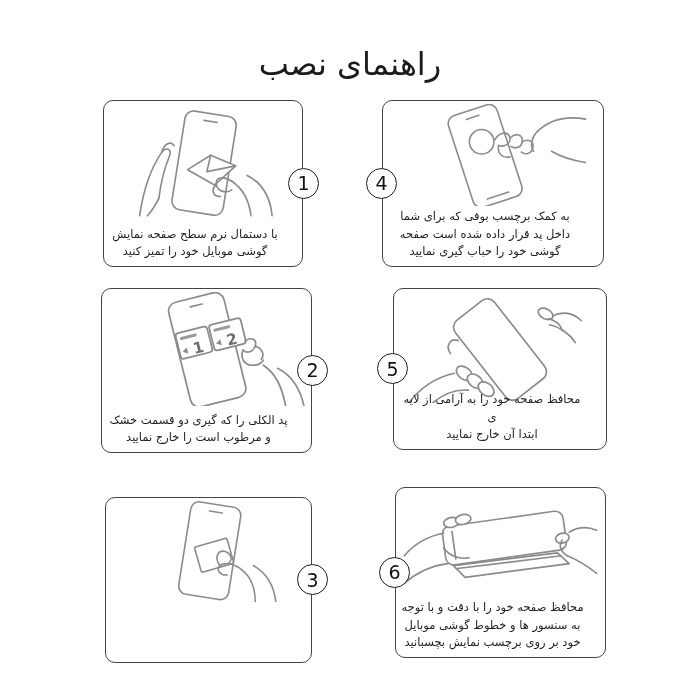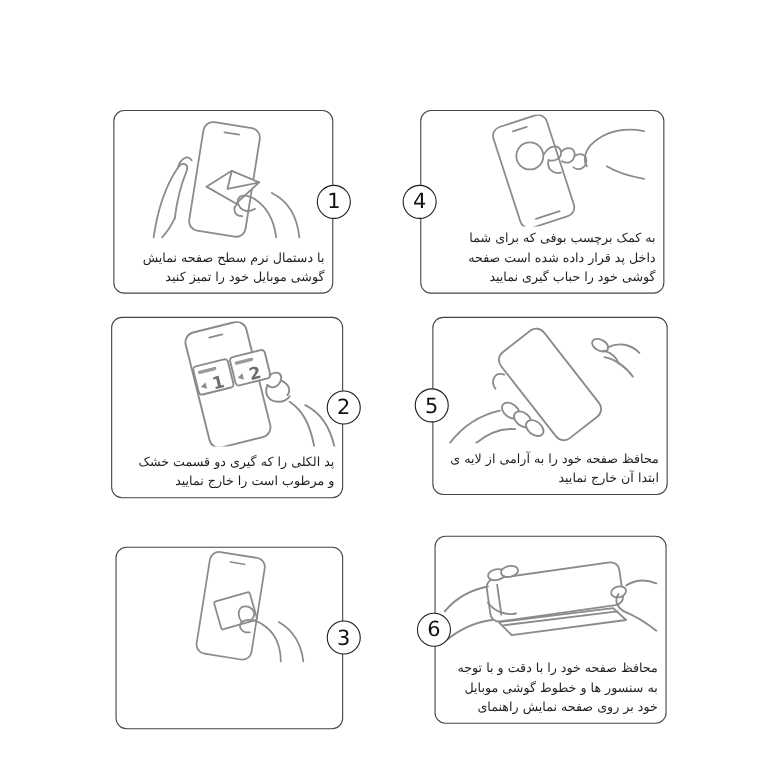--- a/index.html
+++ b/index.html
@@ -23,37 +23,38 @@
   .s6{left:395px;top:487px;width:211px;height:171px;}
   .badge{
     position:absolute;width:31px;height:31px;border-radius:50%;
     background:#fff;border:1.6px solid #1d1d1d;box-sizing:border-box;
     display:flex;align-items:center;justify-content:center;
     font-size:19px;color:#111;z-index:3;top:calc(50% - 16px);
   }
   .badge.right{right:-17px;}
   .badge.left{left:-17px;}
   .caption{
-    position:absolute;left:5px;right:7px;bottom:6px;margin:0;
-    direction:rtl;white-space:pre-line;
+    position:absolute;left:5px;right:21px;bottom:6px;margin:0;
+    direction:rtl;text-align:center;white-space:pre-line;
     font-size:11.5px;line-height:1.5;color:#1f1f1f;
   }
   .illu{position:absolute;top:3px;left:3px;right:3px;}
   .illu.h2{bottom:46px;}
   .illu.h3{bottom:60px;}
   .illu svg{width:100%;height:100%;display:block;}
   .sk{stroke:#8b8b8b;fill:none;stroke-width:1.7;stroke-linecap:round;stroke-linejoin:round;}
   .skf{stroke:#8b8b8b;fill:#ffffff;stroke-width:1.7;stroke-linecap:round;stroke-linejoin:round;}
   .padtxt{font-family:"DejaVu Sans",sans-serif;font-size:15px;font-weight:bold;fill:#6d6d6d;stroke:none;}
 </style>
 </head>
 <body>
 
 <div class="page">
 
+  <h1 class="title">راهنمای نصب</h1>
 
   <div class="card s1">
     <div class="illu h2">
       <svg viewBox="0 0 200 112" preserveAspectRatio="xMidYMid meet">
         <g>
           <g class="sk" transform="rotate(9 100 58)">
             <rect x="74" y="5" width="54" height="104" rx="9"></rect>
             <line x1="94" y1="13" x2="108" y2="13"></line>
           </g>
         </g>
@@ -219,16 +220,16 @@
           <path d="M198 40 C188 36 178 37 170 42"></path>
           <path d="M198 84 C188 76 178 70 168 66"></path>
           <ellipse class="skf" cx="163" cy="48" rx="7" ry="5" transform="rotate(-14 163 48)"></ellipse>
           <path d="M168 66 C161 62 159 55 163 50"></path>
         </g>
       </svg>
     </div>
     <div class="badge left">6</div>
     <p class="caption">محافظ صفحه خود را با دقت و با توجه
 به سنسور ها و خطوط گوشی موبایل
-خود بر روی صفحه نمایش راهنمای</p>
+خود بر روی برچسب نمایش بچسبانید</p>
   </div>
 
 </div>
 
 </body></html>

